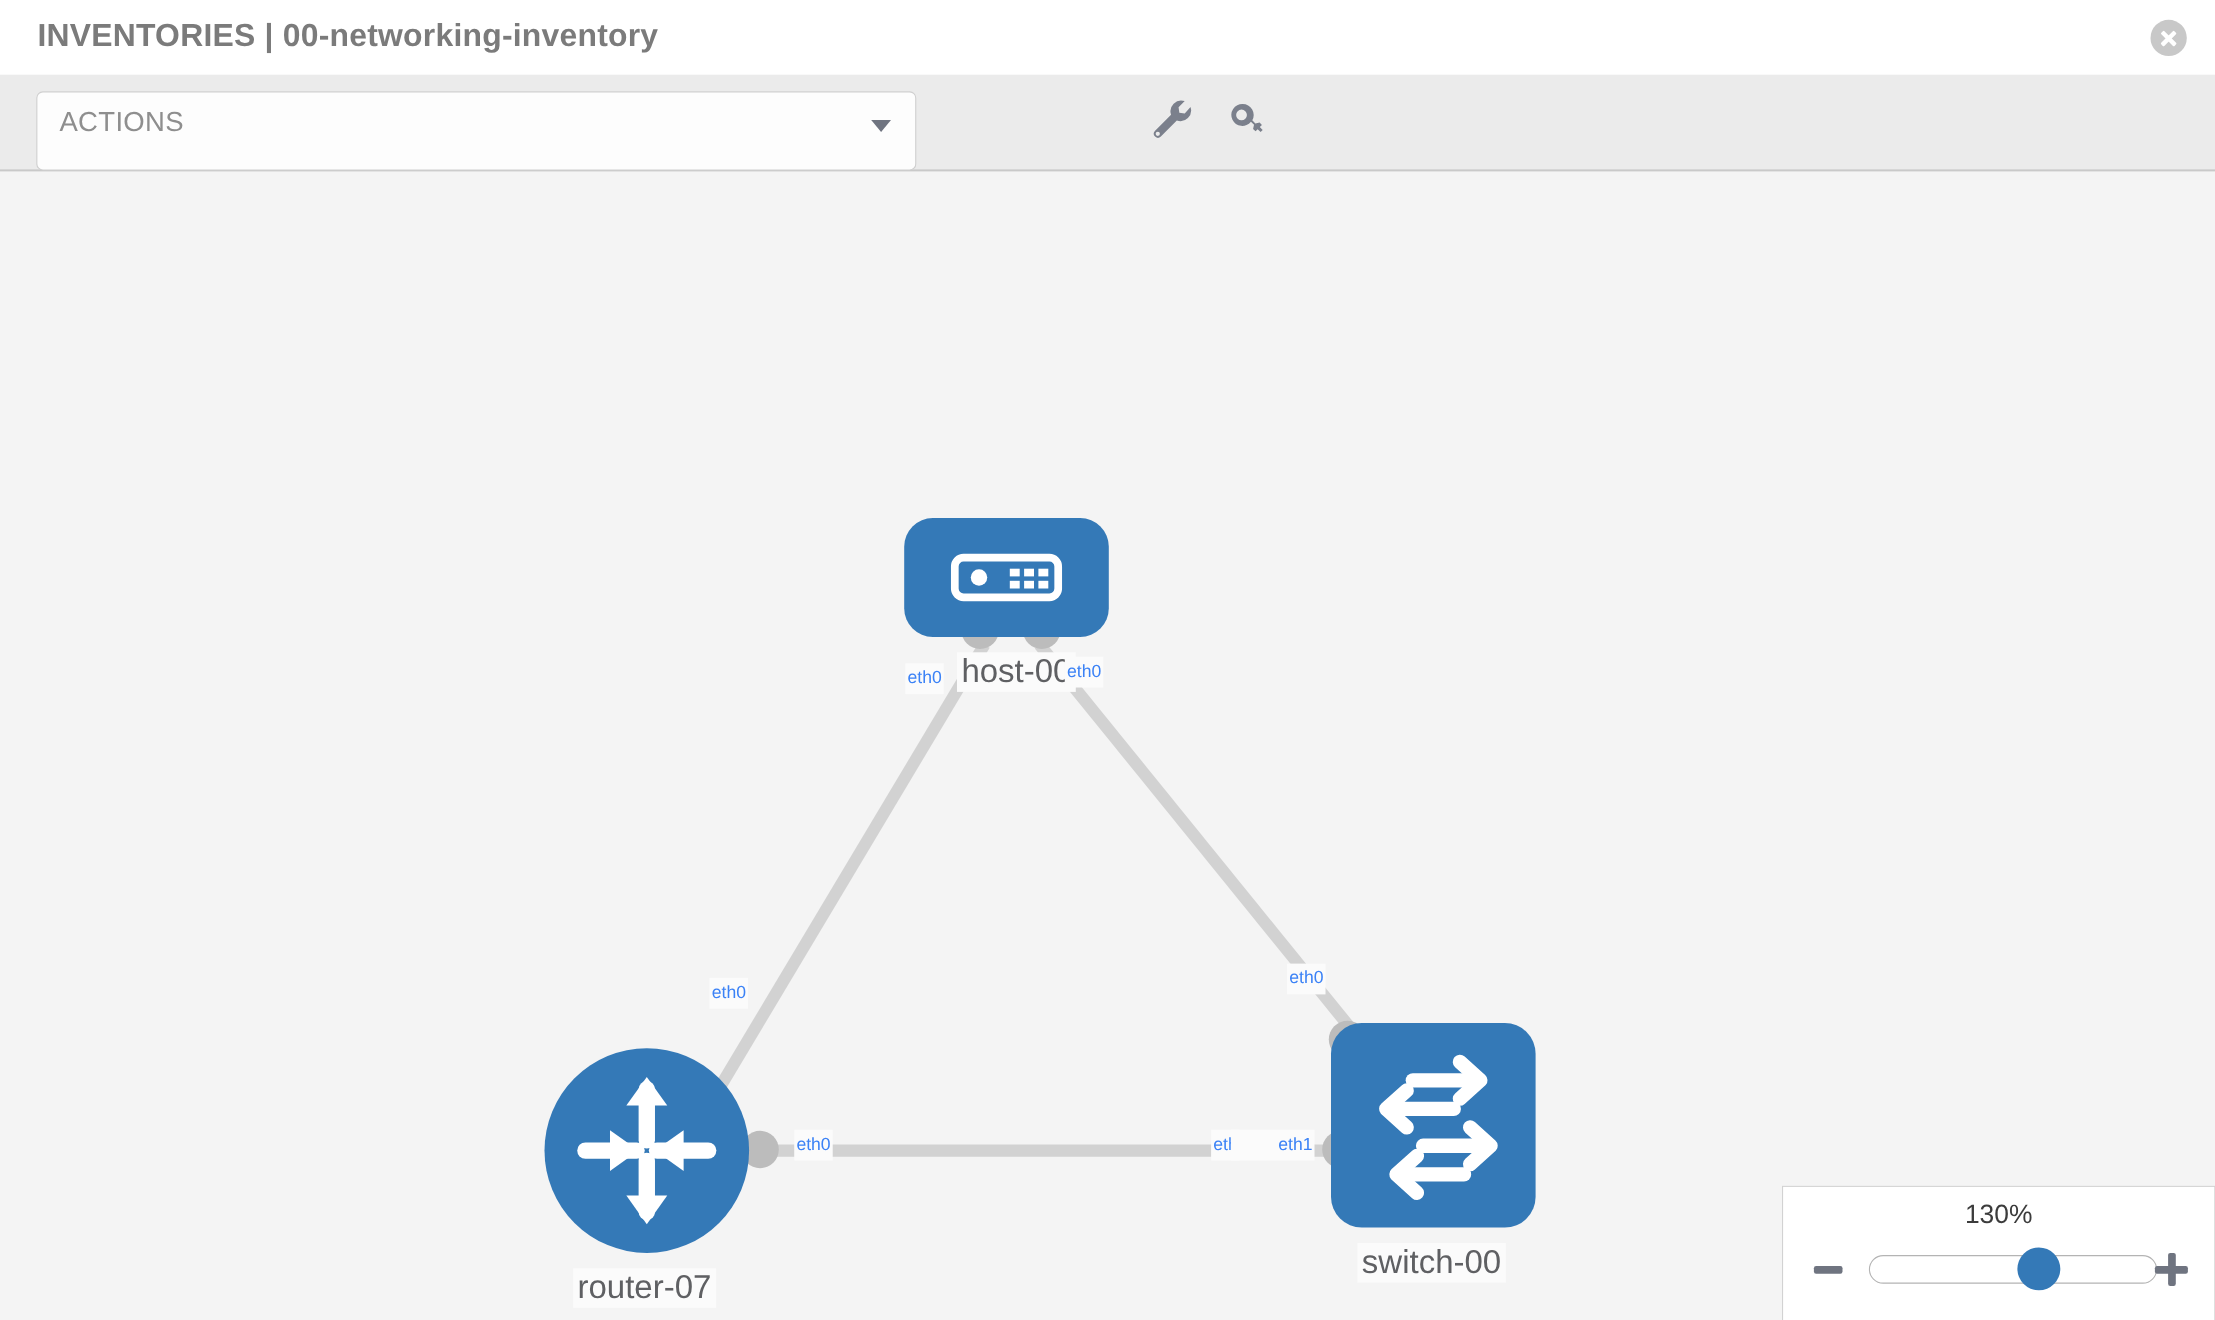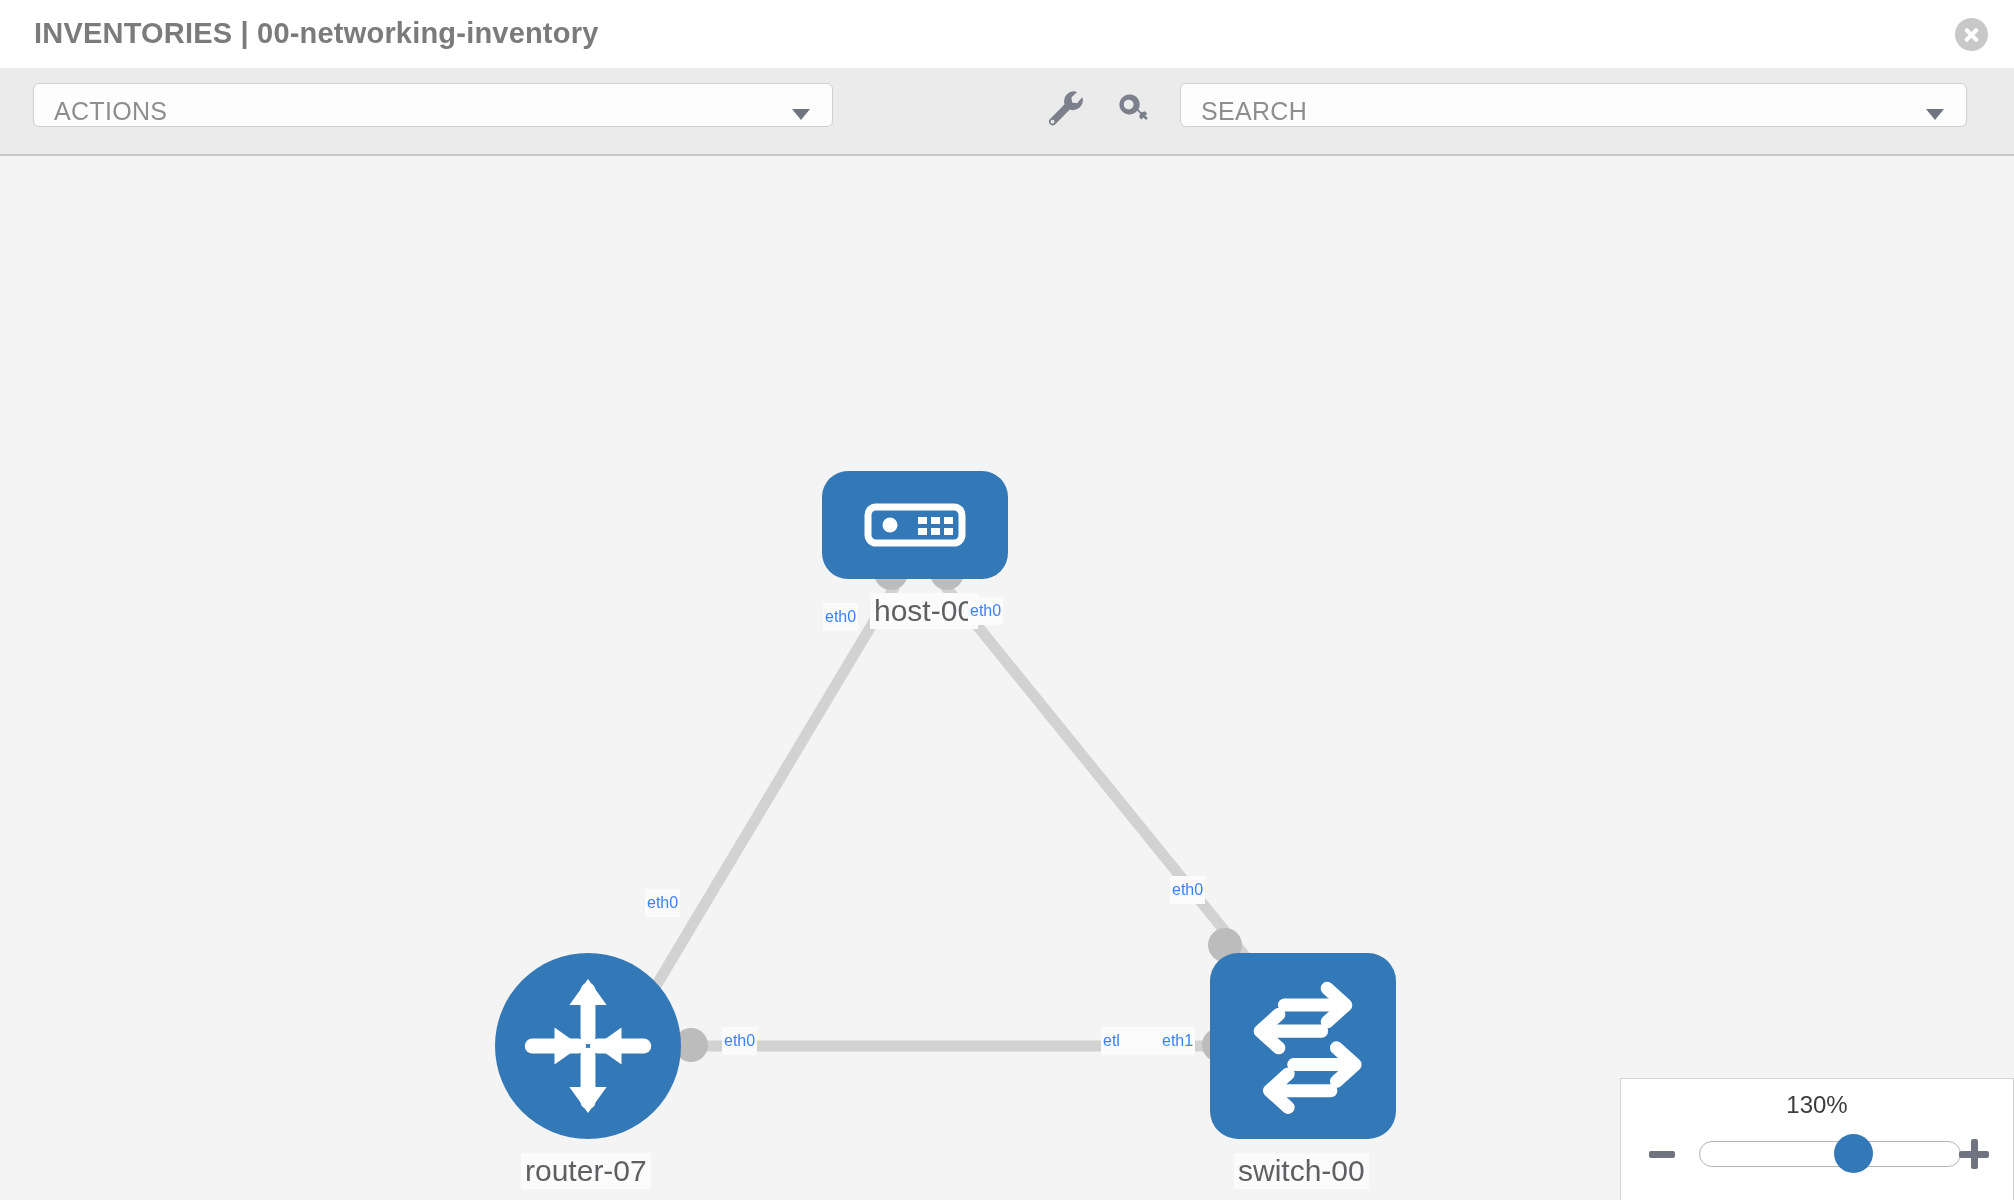--- a/index.html
+++ b/index.html
@@ -69,21 +69,21 @@
     left: 0; top: 68px;
     width: 2014px;
     height: 88px;
     background: #ebebeb;
     border-bottom: 2px solid #c9c9c9;
     box-sizing: border-box;
   }
   .field {
     position: absolute;
     top: 15px;
-    height: 44px;
+    height: 72px;
     background: #fdfdfd;
     border: 1px solid #cfcfcf;
     border-radius: 6px;
     box-sizing: border-box;
   }
   .field-actions { left: 33px; width: 800px; }
   .field-search  { left: 1180px; width: 787px; }
   .field-text {
     position: absolute;
     left: 20px;
@@ -279,24 +279,20 @@
     <div class="tool-icons">
       <svg class="tool-icon" viewBox="0 0 24 24">
         <path d="M21.3 4.1a5.6 5.6 0 0 1-7.1 7.1L5.9 19.5a2.1 2.1 0 1 1-3-3l8.3-8.3a5.6 5.6 0 0 1 7.1-7.1l-3.2 3.2 0.4 2.8 2.8 0.4z" fill="#7b808c"></path>
         <circle cx="4.3" cy="18.1" r="1.1" fill="#ebebeb"></circle>
       </svg>
       <svg class="tool-icon" viewBox="0 0 24 24">
         <path d="M8.4 2.6a5.7 5.7 0 0 1 5 8.5l1.6 1.6 2.2-0.5 1.2 1.3-1.1 1.1 1.5 1.5-1.1 1.1-1.5-1.5-1.1 1.1-1.3-1.2 0.5-2.2-1.6-1.6a5.7 5.7 0 1 1-4.3-9.2zm-0.6 2.9a2.8 2.8 0 1 0 0 5.6 2.8 2.8 0 0 0 0-5.6z" fill="#7b808c"></path>
       </svg>
     </div>
 
-    <div class="field field-search">
-      <div class="field-text">SEARCH</div>
-      <div class="caret"></div>
-    </div>
   </div>
 
   <div class="canvas">
 
     <svg class="topology" viewBox="0 0 2014 1044">
 
       <line x1="620" y1="890" x2="895" y2="430" stroke="#d2d2d2" stroke-width="11"></line>
 
       <line x1="945" y1="430" x2="1245" y2="800" stroke="#d2d2d2" stroke-width="11"></line>
 
@@ -336,21 +332,21 @@
         <g fill="#ffffff">
           <path d="M50 14 L60 28 L40 28 Z"></path>
           <path d="M50 86 L60 72 L40 72 Z"></path>
           <path d="M46 50 L32 40 L32 60 Z"></path>
           <path d="M54 50 L68 40 L68 60 Z"></path>
         </g>
       </svg>
       <div class="node-label" style="left:26px; top:200px;">router-07</div>
     </div>
 
-    <div class="node node-switch" style="left:1210px; top:797px; width:186px; height:186px;padding-left:32px;">
+    <div class="node node-switch" style="left:1210px; top:774px; width:186px; height:186px;padding-left:32px;">
       <div class="node-shape"></div>
       <svg class="node-glyph" width="186" height="186" viewBox="0 0 100 100">
         <g stroke="#ffffff" stroke-width="7" stroke-linecap="round" stroke-linejoin="round" fill="none">
           <line x1="40" y1="28" x2="72" y2="28"></line>
           <polyline points="63,19 73,28 63,37"></polyline>
           <line x1="28" y1="42" x2="60" y2="42"></line>
           <polyline points="37,33 27,42 37,51"></polyline>
           <line x1="45" y1="60" x2="77" y2="60"></line>
           <polyline points="68,51 78,60 68,69"></polyline>
           <line x1="33" y1="74" x2="65" y2="74"></line>

